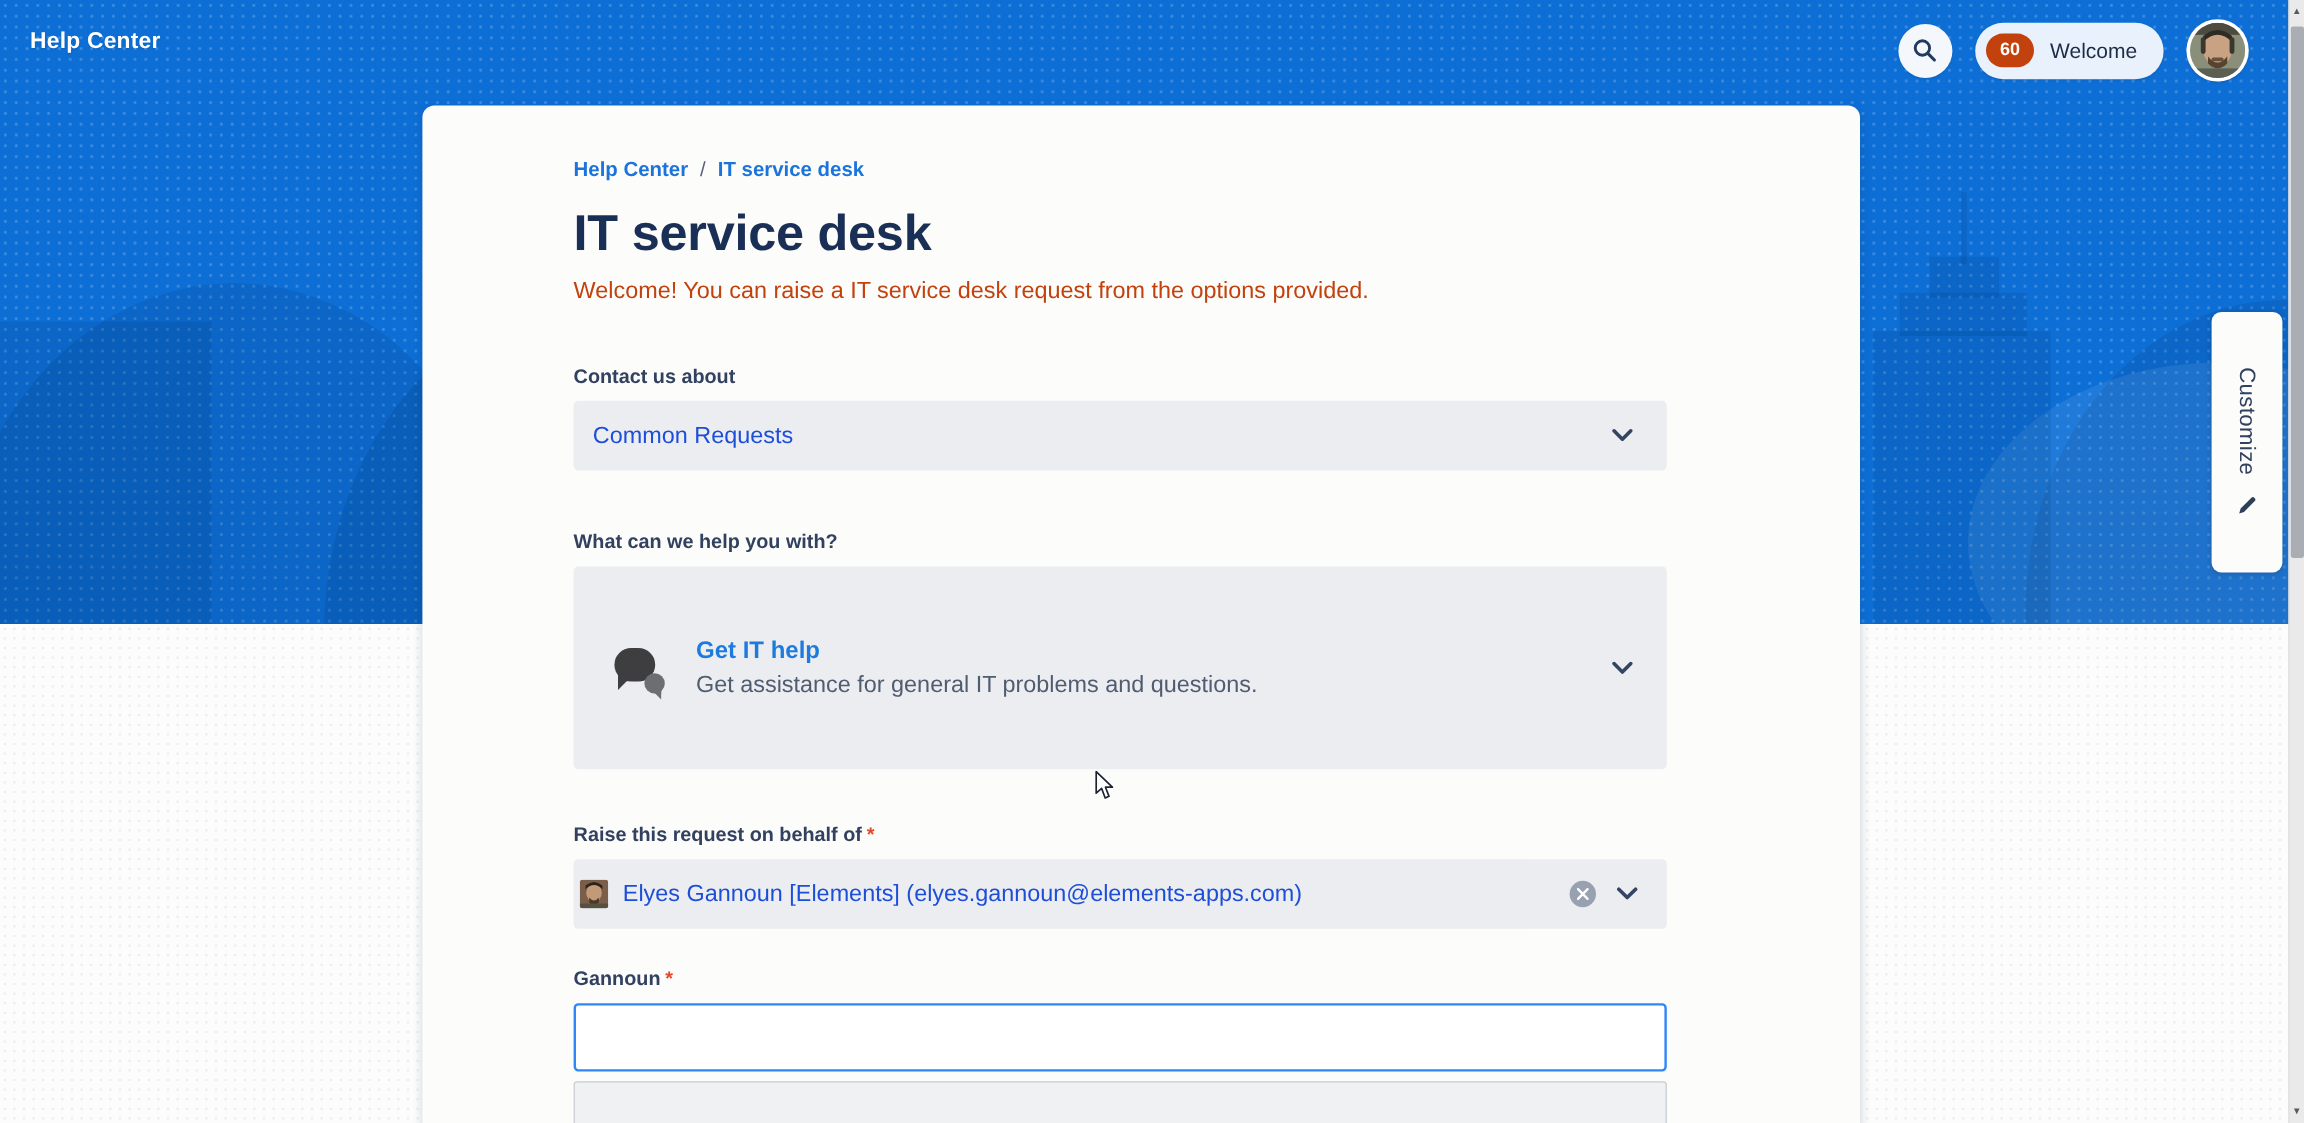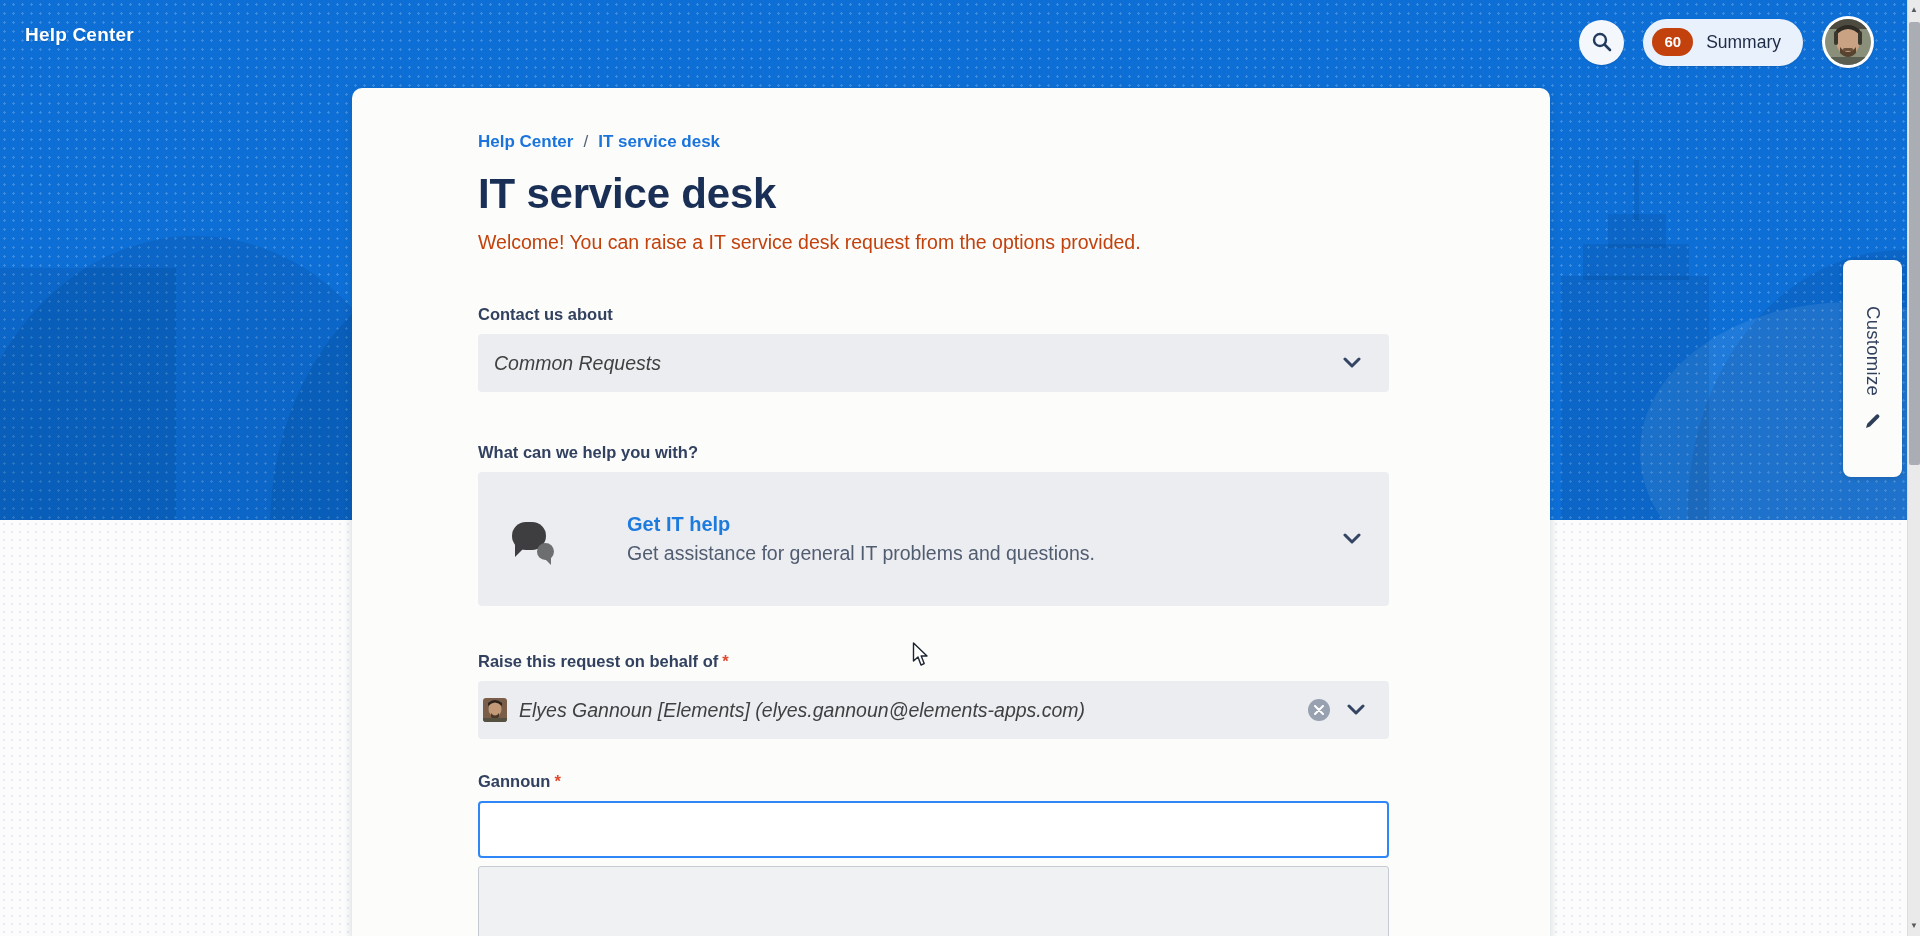--- a/index.html
+++ b/index.html
@@ -71,23 +71,23 @@
   h1.page-title { margin-top:14px; font-size:42px; line-height:52px; font-weight:600; color:#1A2F55; letter-spacing:-0.2px; }
   .subtitle { margin-top:8px; font-size:19.5px; line-height:28px; color:#c2410c; }
   .field-label { font-size:16.5px; line-height:24px; font-weight:600; color:#31415F; }
   .req { color:#E0492E; margin-left:4px; font-weight:600; }
   .mt46 { margin-top:46px; } .mt48 { margin-top:48px; } .mt43 { margin-top:43px; } .mt30 { margin-top:30px; }
   .select-box {
     margin-top:8px; background:#ECEDF1; border-radius:4px;
     display:flex; align-items:center; cursor:pointer;
   }
   .sb-small { height:58px; padding:0 28px 0 16px; }
-  .sb-value { font-size:19.5px; color:#404040;font-style:italic; }
+  .sb-value { font-size:19.5px; color:#1d4ed8; }
   .chev { margin-left:auto; flex:0 0 auto; display:flex; align-items:center; }
-  .sb-big { height:134px; padding:0 28px 0 34px;gap:47px; }
+  .sb-big { height:169px; padding:0 28px 0 34px; }
   .bubbles { position:relative; width:40px; height:34px; flex:0 0 auto; margin-right:28px; }
   .bubble-big { position:absolute; left:0; top:0; width:34px; height:28px; background:#3E3E40; border-radius:15px; }
   .bubble-big::after {
     content:""; position:absolute; left:3px; bottom:-7px;
     border:7px solid transparent; border-top-color:#3E3E40; border-left-color:#3E3E40;
   }
   .bubble-small { position:absolute; right:-2px; bottom:-4px; width:17px; height:17px; background:#6D6E70; border-radius:50%; }
   .bubble-small::after {
     content:""; position:absolute; left:4px; bottom:-5px;
     border:5px solid transparent; border-top-color:#6D6E70; border-right-color:#6D6E70;
@@ -156,21 +156,21 @@
     <div class="search-btn">
       <span style="display:flex;">
         <svg width="22" height="22" viewBox="0 0 22 22">
             <circle cx="9" cy="9" r="6" fill="none" stroke="#223A5E" stroke-width="2.4"></circle>
             <line x1="13.5" y1="13.5" x2="19" y2="19" stroke="#223A5E" stroke-width="2.6" stroke-linecap="round"></line>
           </svg>
       </span>
     </div>
     <div class="requests-btn">
       <span class="requests-badge">60</span>
-      <span class="requests-label">Summary</span>
+      <span class="requests-label">Welcome</span>
     </div>
     <div class="avatar-btn">
       <svg width="46" height="46" viewBox="0 0 46 46">
         <rect width="46" height="46" fill="#8A8F7A"></rect>
         <rect x="0" y="0" width="46" height="10" fill="#4D4A3F"></rect>
         <ellipse cx="23" cy="22" rx="12" ry="14" fill="#C9A183"></ellipse>
         <path d="M11 16 Q23 4 35 16 L35 11 Q23 1 11 11 Z" fill="#2E2A24"></path>
         <rect x="9" y="12" width="4" height="14" rx="2" fill="#3A372F"></rect>
         <rect x="33" y="12" width="4" height="14" rx="2" fill="#3A372F"></rect>
         <path d="M15 28 Q23 38 31 28 L31 34 Q23 42 15 34 Z" fill="#57432F"></path>

